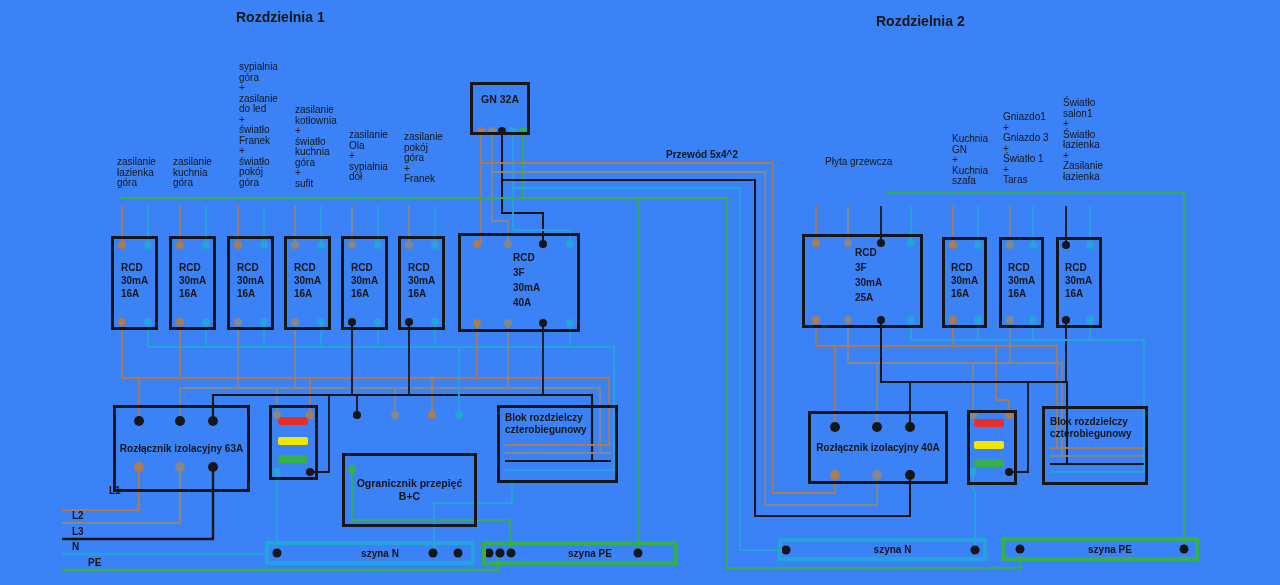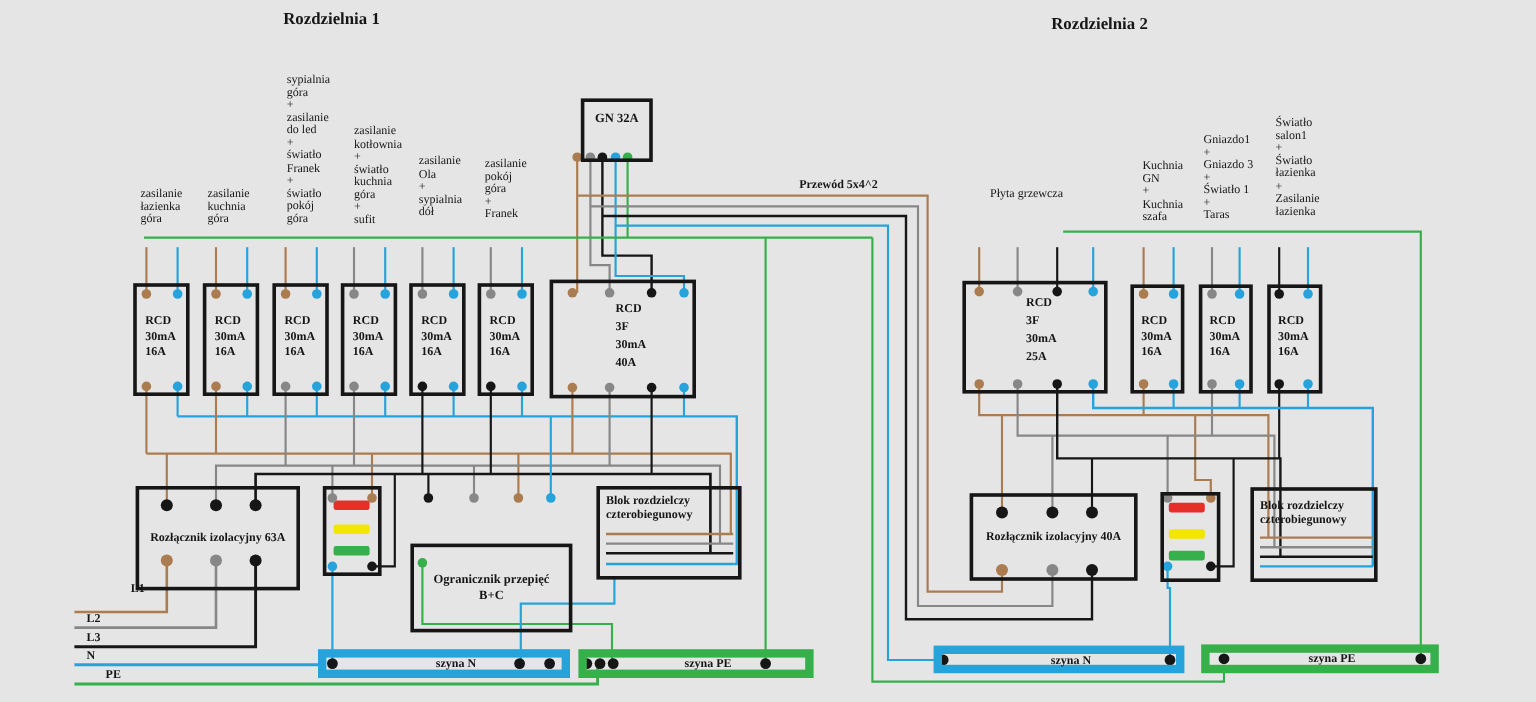--- a/index.html
+++ b/index.html
@@ -1,21 +1,21 @@
 <!DOCTYPE html>
 <html><head>
 <meta charset="utf-8">
 <style>
   html,body{margin:0;padding:0;background:#ffffff;}
-  #canvas{position:relative;width:1280px;height:585px;background:#e5e5e5;overflow:hidden;
-          font-family:Liberation Serif, serif;color:#161616;}
+  #canvas{position:relative;width:1280px;height:585px;background:#3b82f6;overflow:hidden;
+          font-family:Liberation Sans, sans-serif;color:#161616;}
   #wires{position:absolute;left:0;top:0;width:1280px;height:585px;}
   .box{position:absolute;border:3px solid #161616;box-sizing:border-box;background:transparent;}
-  .busbox{position:absolute;border:7px solid #000000;box-sizing:border-box;background:transparent;
-          display:flex;justify-content:center;padding-left:20px;}
+  .busbox{position:absolute;border:4px solid #000000;box-sizing:border-box;background:transparent;
+          display:flex;align-items:center;justify-content:center;padding-left:20px;}
   .lbl{position:absolute;font-size:10px;line-height:10.5px;white-space:pre-line;}
   .title{position:absolute;font-size:14px;font-weight:bold;white-space:nowrap;}
   .boxlbl{position:absolute;font-weight:bold;font-size:10px;line-height:13px;white-space:pre-line;}
   .center-lbl{position:absolute;inset:0;display:flex;align-items:center;justify-content:center;
           font-weight:bold;font-size:10.5px;text-align:center;white-space:pre-line;line-height:13px;}
   .buslbl{font-weight:bold;font-size:10px;white-space:nowrap;}
   .linelbl{position:absolute;font-weight:bold;font-size:10px;white-space:nowrap;}
   .cablelbl{position:absolute;font-weight:bold;font-size:10px;white-space:nowrap;}
 </style>
 </head>
@@ -276,21 +276,21 @@
 Taras</div>
   <div class="lbl" style="left:1063px;top:98px;">Światło
 salon1
 +
 Światło
 łazienka
 +
 Zasilanie
 łazienka</div>
 
-  <div class="box" style="left:484px;top:82px;width:60px;height:53px;padding-left:24px;">
+  <div class="box" style="left:470px;top:82px;width:60px;height:53px;padding-left:24px;">
     <div class="center-lbl" style="align-items:flex-start;padding-top:8px;">GN 32A</div>
   </div>
 
   <div class="box" style="left:111px;top:236px;width:47px;height:94px;">
     <div class="boxlbl" style="left:7px;top:22px;">RCD
 30mA
 16A</div>
     </div>
   <div class="box" style="left:169px;top:236px;width:47px;height:94px;">
     <div class="boxlbl" style="left:7px;top:22px;">RCD

